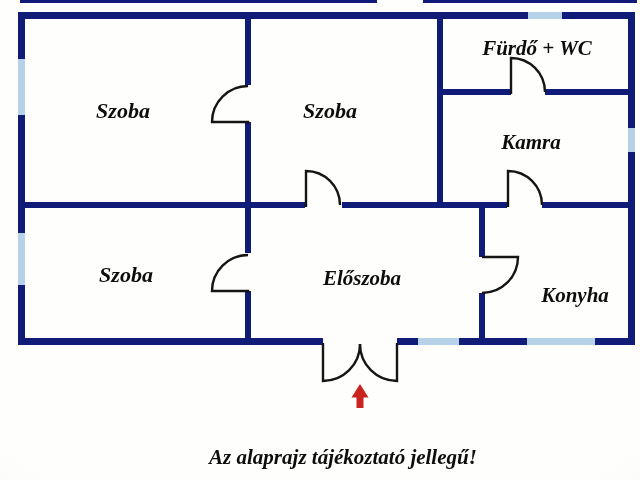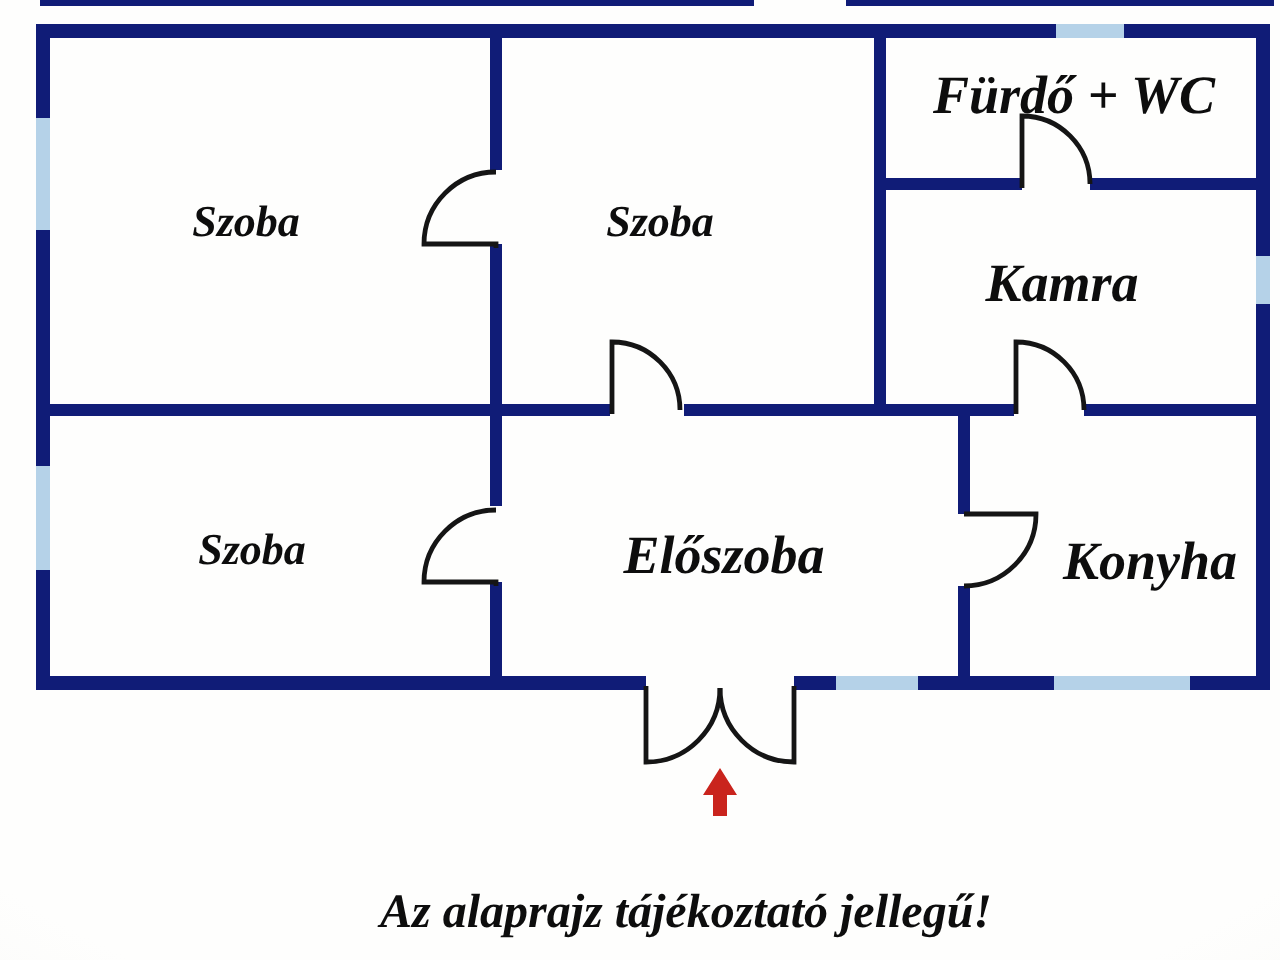--- a/index.html
+++ b/index.html
@@ -8,26 +8,26 @@
     background:radial-gradient(130% 120% at 50% 45%, #fefefd 55%, #efefeb 100%);
     font-family:"Liberation Serif", serif;
   }
   .wall{position:absolute;background:var(--wall,#101c77);}
   .window{position:absolute;background:var(--window,#b5d2e8);}
   .overlay{position:absolute;left:0;top:0;pointer-events:none;}
   .doors path{fill:none;stroke:var(--door,#151515);stroke-width:2.4;}
   .arrow path{fill:var(--arrow,#c9241d);stroke:none;}
   .room-label{
     position:absolute;transform:translate(-50%,-50%);
-    font-style:italic;font-weight:bold;font-size:27px;
+    font-style:italic;font-weight:bold;font-size:21px;
     color:var(--text,#0d0d0d);white-space:nowrap;letter-spacing:0px;
   }
   .caption{
     position:absolute;transform:translate(-50%,-50%);
-    font-style:italic;font-weight:bold;font-size:24px;
+    font-style:italic;font-weight:bold;font-size:21px;
     color:var(--text,#0d0d0d);white-space:nowrap;
   }
 </style>
 </head>
 <body>
 
 <div class="canvas">
 
   <div class="wall" style="left:20px;top:0;width:357px;height:3px"></div>
   <div class="wall" style="left:423px;top:0;width:214px;height:3px"></div>
@@ -85,17 +85,17 @@
   <svg class="overlay arrow" width="640" height="480" viewBox="0 0 640 480">
     <path d="M360,384 L368.5,397.5 L363.5,397.5 L363.5,408 L356.5,408 L356.5,397.5 L351.5,397.5 Z"></path>
   </svg>
 
   <div class="room-label" style="left:123px;top:111px;font-size:22px">Szoba</div>
   <div class="room-label" style="left:330px;top:111px;font-size:22px">Szoba</div>
   <div class="room-label" style="left:537px;top:48px">Fürdő + WC</div>
   <div class="room-label" style="left:531px;top:142px">Kamra</div>
   <div class="room-label" style="left:126px;top:275px;font-size:22px">Szoba</div>
   <div class="room-label" style="left:362px;top:278px">Előszoba</div>
-  <div class="room-label" style="left:575px;top:281px">Konyha</div>
+  <div class="room-label" style="left:575px;top:295px">Konyha</div>
 
   <div class="caption" style="left:343px;top:457px">Az alaprajz tájékoztató jellegű!</div>
 
 </div>
 
 </body></html>

